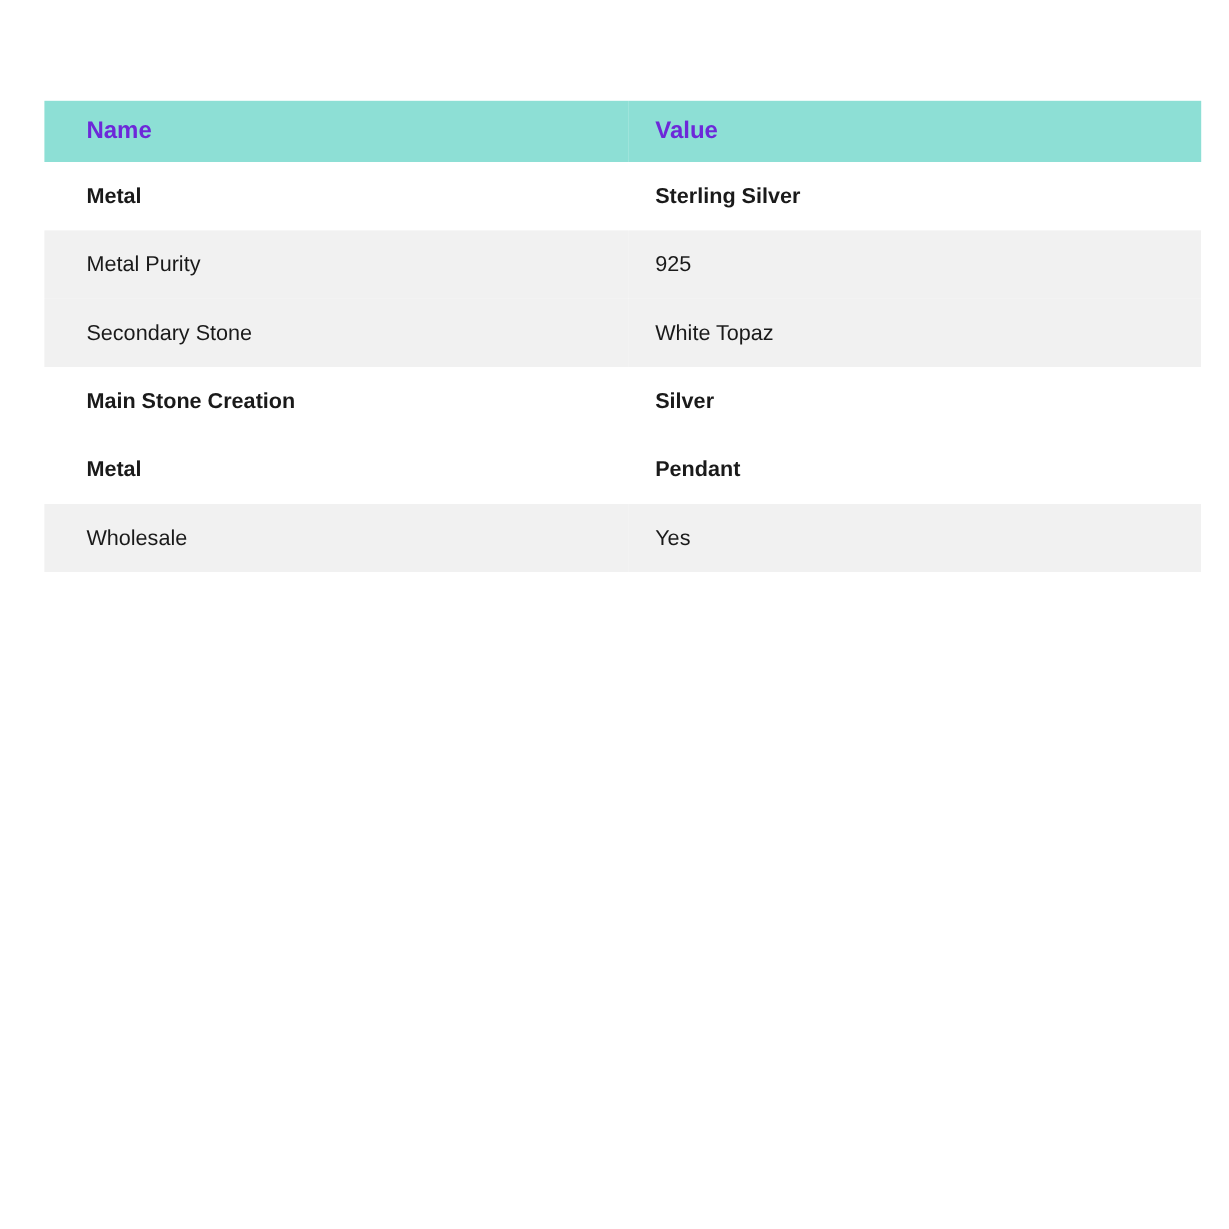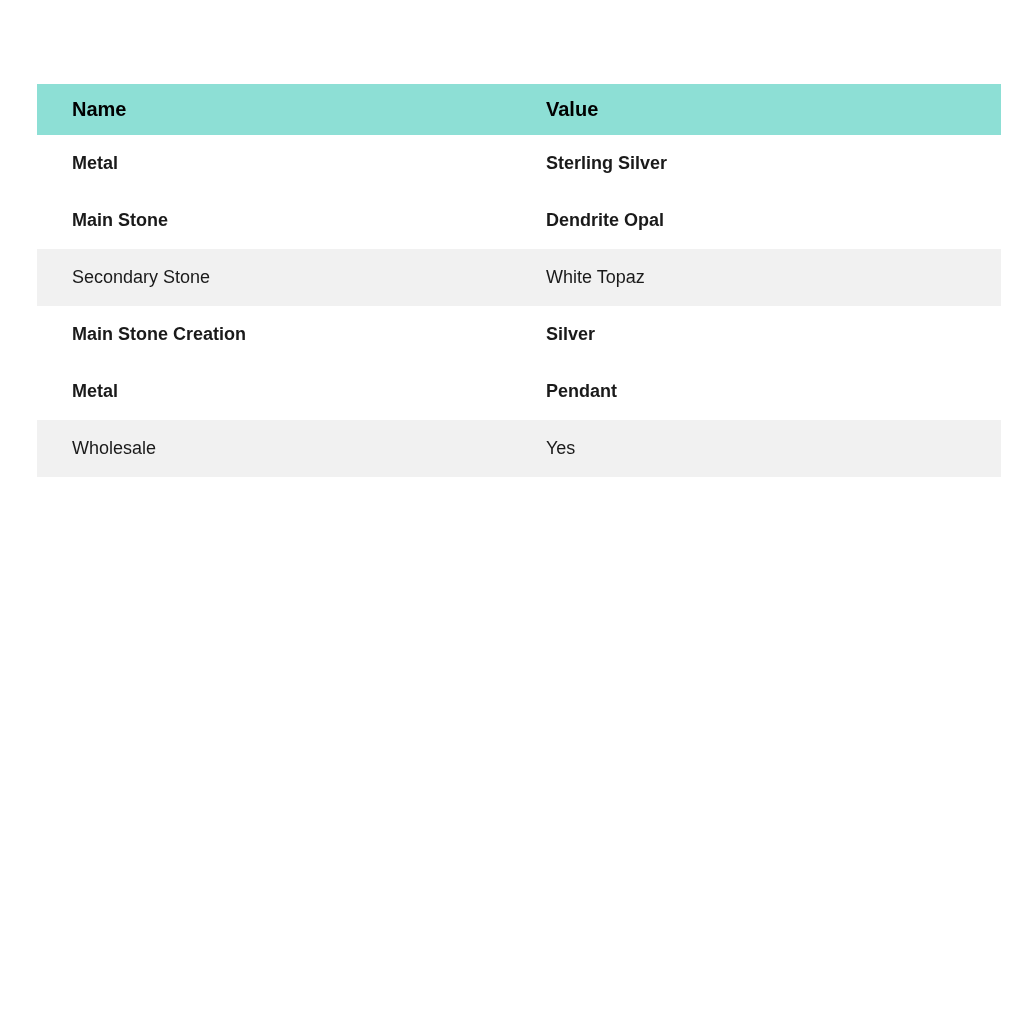--- a/index.html
+++ b/index.html
@@ -26,21 +26,21 @@
     width: 964px;
     border-collapse: collapse;
     table-layout: fixed;
   }
 
   .spec-table col.col-name { width: 487px; }
   .spec-table col.col-value { width: 477px; }
 
   .spec-table thead th {
     background: #8ddfd5;
-    color: #000000;
+    color: #6d28d9;
     font-size: 20px;
     font-weight: 600;
     text-align: left;
     padding: 14px 0 14px 35px;
     height: 22px;
     vertical-align: middle;
     border: none;
   }
 
   .spec-table tbody td {
@@ -88,23 +88,23 @@
       <tr>
         <th class="name-head">Name</th>
         <th class="value-head">Value</th>
       </tr>
     </thead>
     <tbody>
       <tr class="odd">
         <td class="name-cell">Metal</td>
         <td class="value-cell">Sterling Silver</td>
       </tr>
-      <tr class="odd">
-        <td class="name-cell">Main Stone</td>
-        <td class="value-cell">Dendrite Opal</td>
+      <tr class="even">
+        <td class="name-cell">Metal Purity</td>
+        <td class="value-cell">925</td>
       </tr>
       <tr class="even">
         <td class="name-cell">Secondary Stone</td>
         <td class="value-cell">White Topaz</td>
       </tr>
       <tr class="odd">
         <td class="name-cell">Main Stone Creation</td>
         <td class="value-cell">Silver</td>
       </tr>
       <tr class="odd">

